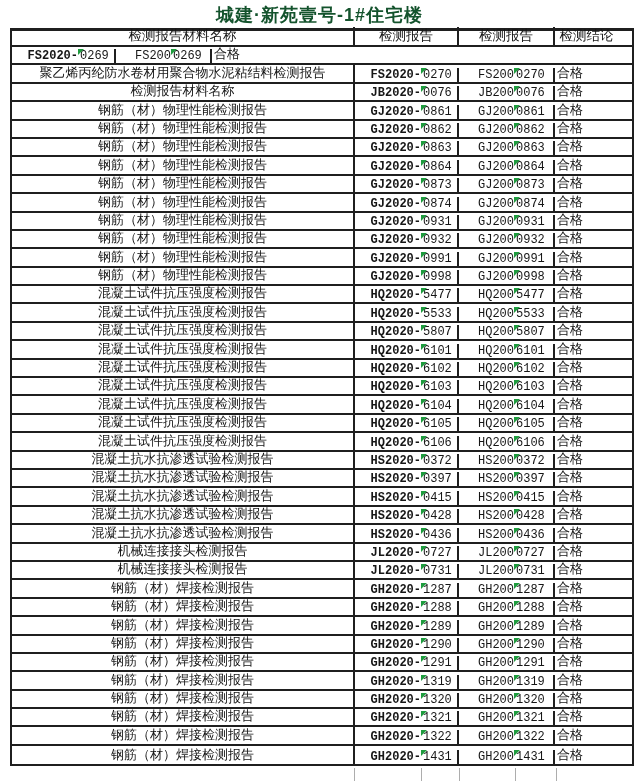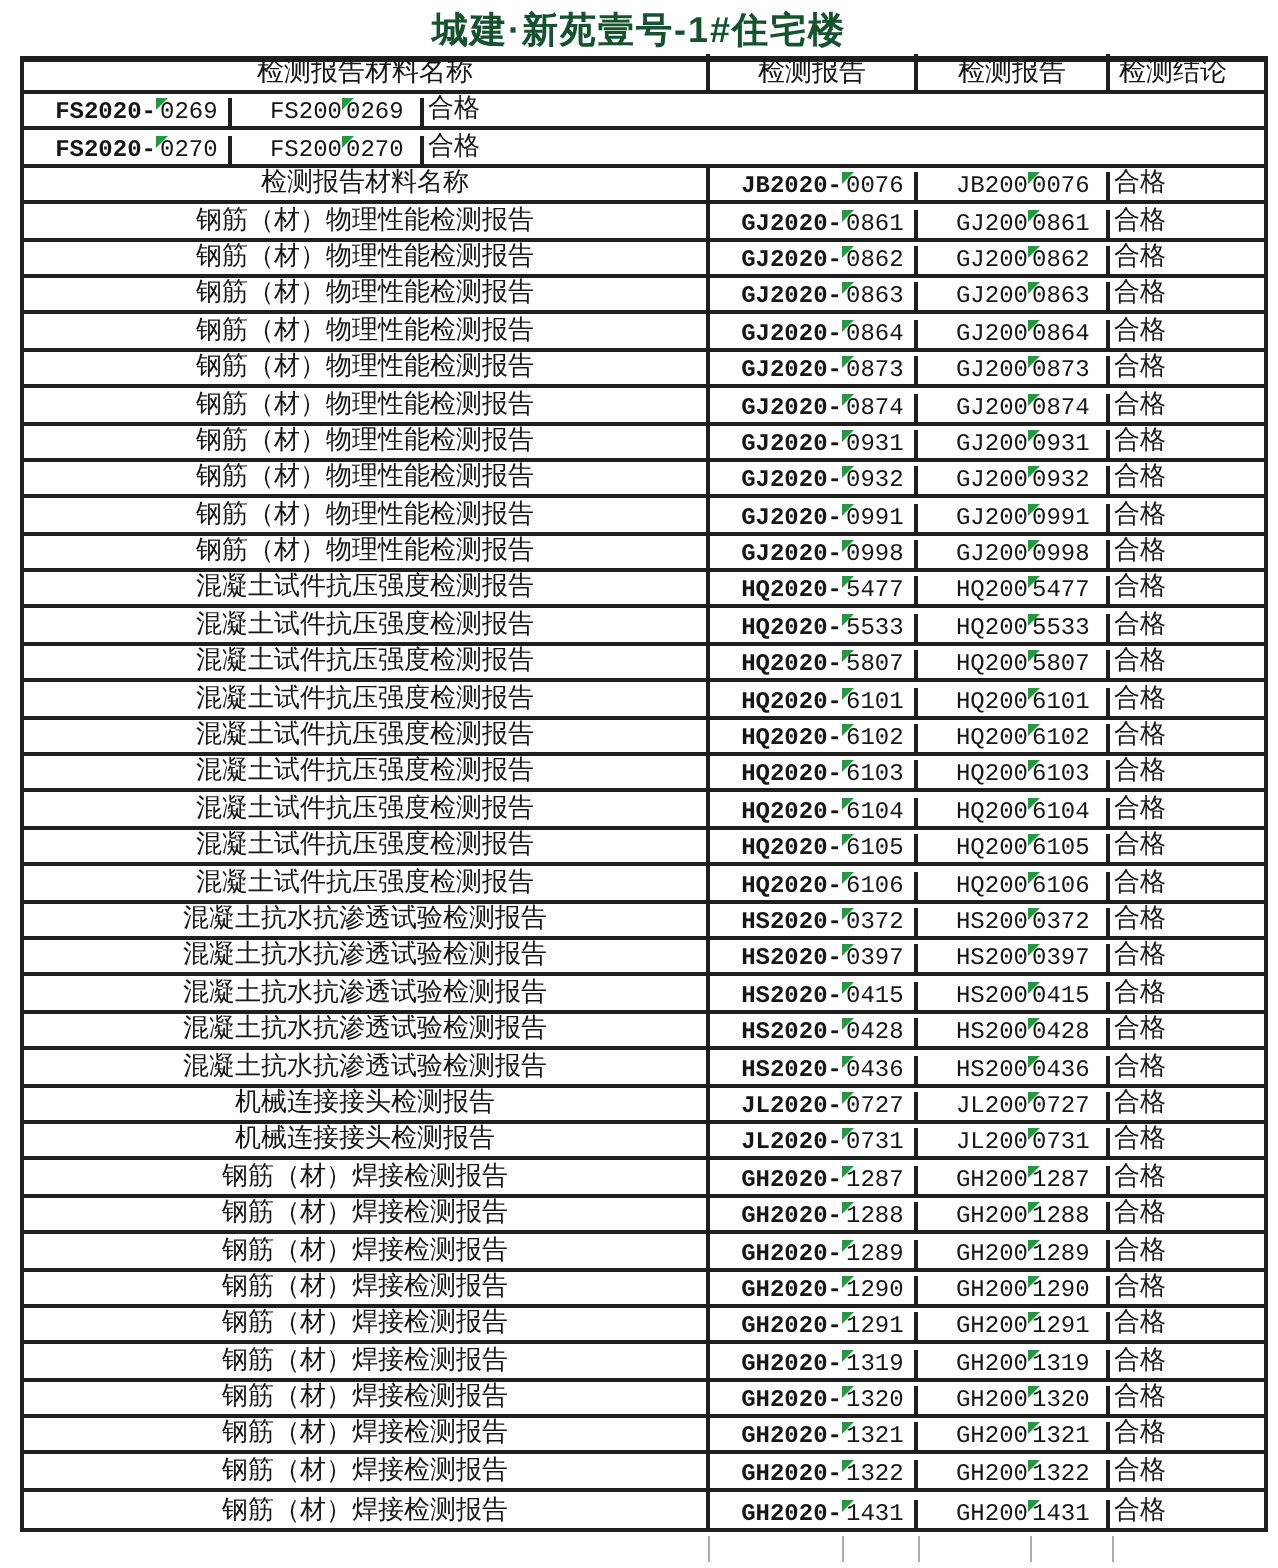--- a/index.html
+++ b/index.html
@@ -66,20 +66,21 @@
     </div>
     <div class="cell c-tp mono">FS200</div>
     <div class="cell c-tn mono">
       <span class="tri" style="border-top-color: rgb(30, 156, 62);"></span>
       <span>0269</span>
     </div>
     <div class="cell c-cc">合格</div>
   </div>
 
   <div class="row">
+    <div class="cell c-name">聚乙烯丙纶防水卷材用聚合物水泥粘结料检测报告</div>
     <div class="cell c-rp mono">FS2020-</div>
     <div class="cell c-rn mono">
       <span class="tri" style="border-top-color: rgb(30, 156, 62);"></span>
       <span>0270</span>
     </div>
     <div class="cell c-tp mono">FS200</div>
     <div class="cell c-tn mono">
       <span class="tri" style="border-top-color: rgb(30, 156, 62);"></span>
       <span>0270</span>
     </div>

